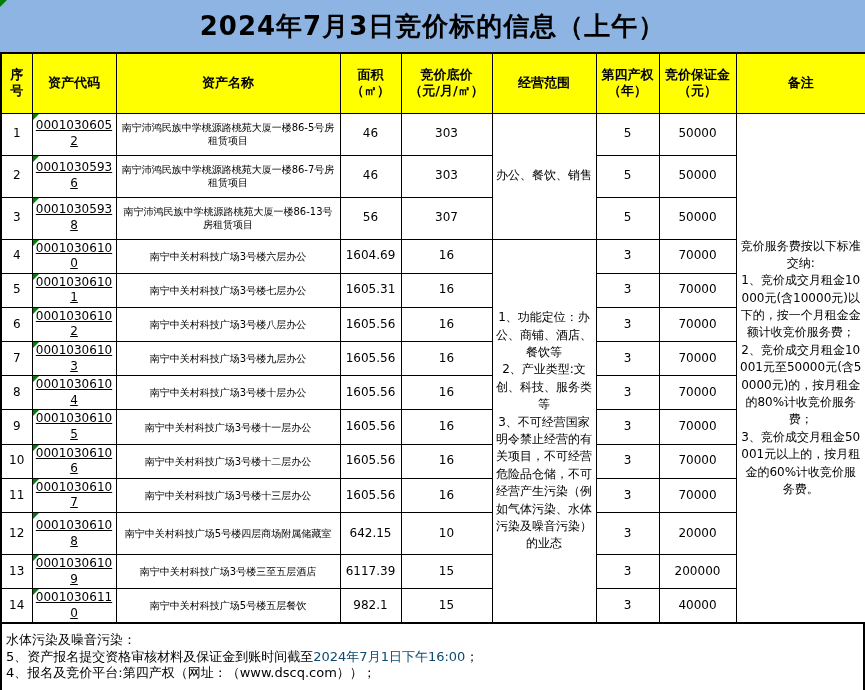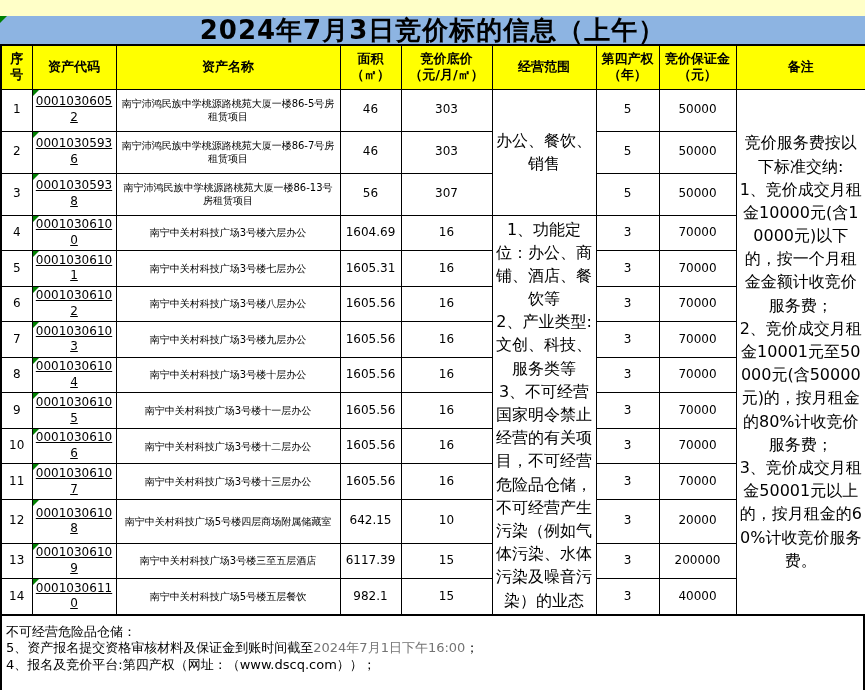--- a/index.html
+++ b/index.html
@@ -2,62 +2,62 @@
 <html><head>
 <meta charset="utf-8">
 <style>
   html,body{margin:0;padding:0;}
   body{
     width:865px;height:690px;background:#FFFFC8;
     font-family:"DejaVu Sans",sans-serif;color:#000;overflow:hidden;
   }
   .sheet{width:865px;}
   .title-bar{
-    position:relative;height:28px;background:#8DB4E2;
+    position:relative;height:52px;background:#8DB4E2;
     display:flex;align-items:center;justify-content:center;
-    font-size:26px;font-weight:bold;letter-spacing:1px;margin-top:16px;
+    font-size:26px;font-weight:bold;letter-spacing:1px;
   }
   .corner-tri{
     position:absolute;top:0;left:0;width:0;height:0;
     border-top:7px solid #008000;border-right:7px solid transparent;
   }
   table{
     border-collapse:collapse;table-layout:fixed;width:865px;
     border:2px solid #000;background:#fff;
   }
   th,td{
     border:1px solid #000;text-align:center;vertical-align:middle;
     padding:1px 2px;overflow:hidden;word-break:break-all;
   }
-  thead tr{height:44px;}
+  thead tr{height:60px;}
   th{
     background:#FFFF00;font-weight:bold;font-size:13px;
     white-space:pre-line;line-height:1.25;
   }
   td{font-size:12px;line-height:1.3;}
   td.c-name{font-size:10px;}
   td.c-scope,td.c-remark{
-    font-size:16px;white-space:pre-line;line-height:1.45;padding:2px 3px;
+    font-size:12px;white-space:pre-line;line-height:1.45;padding:2px 3px;
   }
   tbody tr{height:28px;}
   tbody tr:nth-child(-n+3){height:42px;}
   tbody tr:nth-child(12){height:42px;}
   td.c-code{position:relative;text-decoration:underline;}
   .tri{
     position:absolute;top:0;left:0;width:0;height:0;
     border-top:6px solid #008000;border-right:6px solid transparent;
   }
   .notes{
     box-sizing:border-box;width:865px;height:136px;
     border:2px solid #000;border-top:none;background:#fff;
     padding:8px 4px 0 4px;font-size:13px;line-height:16.5px;
     text-align:left;
   }
   .note-line{white-space:nowrap;}
-  .note-line .red{color:#737373;}
+  .note-line .red{color:#0c4a6e;}
   col.c0{width:31px}col.c1{width:84px}col.c2{width:224px}
   col.c3{width:61px}col.c4{width:91px}col.c5{width:104px}
   col.c6{width:63px}col.c7{width:77px}col.c8{width:130px}
 </style>
 </head>
 <body>
 
 <div class="sheet">
 
   <div class="title-bar">
@@ -226,18 +226,18 @@
           <td class="c-name">南宁中关村科技广场5号楼五层餐饮</td>
           <td class="c-area">982.1</td>
           <td class="c-price">15</td>
           <td class="c-term">3</td>
           <td class="c-deposit">40000</td>
         </tr>
       </tbody>
   </table>
 
   <div class="notes" id="notes">
-      <div class="note-line"><span>不可经营危险品仓储：</span></div>
+      <div class="note-line"><span>水体污染及噪音污染：</span></div>
       <div class="note-line"><span>5、资产报名提交资格审核材料及保证金到账时间截至</span><span class="red">2024年7月1日下午16:00</span><span>；</span></div>
       <div class="note-line"><span>4、报名及竞价平台:第四产权（网址：（www.dscq.com））；</span></div>
     </div>
 
 </div>
 
 </body></html>

